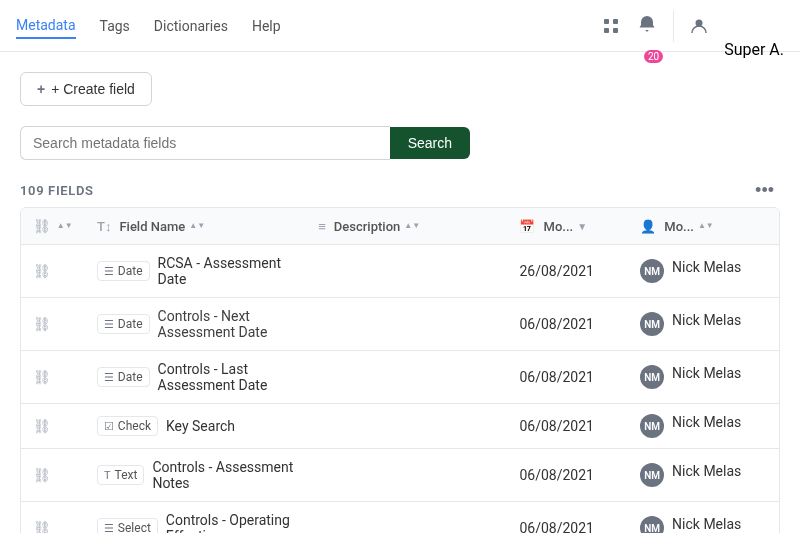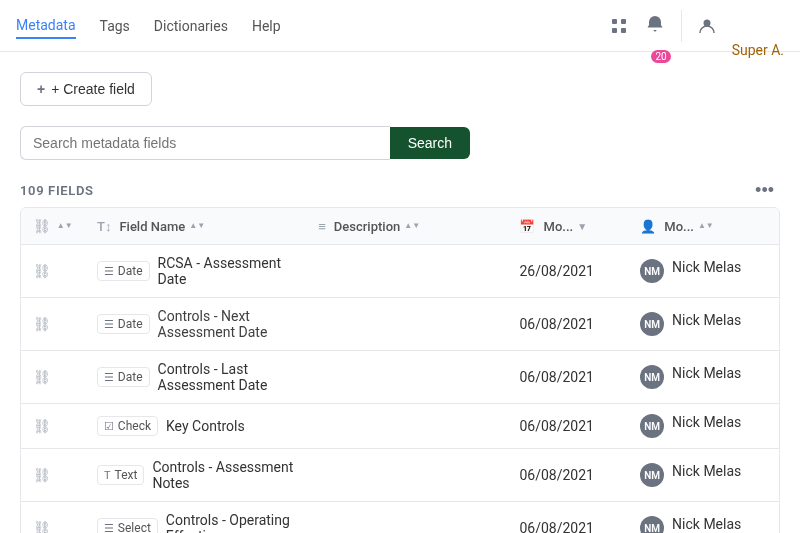--- a/index.html
+++ b/index.html
@@ -58,22 +58,22 @@
       background: #ec4899;
       color: #fff;
       border-radius: 10px;
       font-size: 10px;
       padding: 1px 4px;
       min-width: 16px;
       text-align: center;
       margin-top: 40px;
     }
     .user-label {
-      font-size: 14px;
-      color: #a16207;
+      font-size: 16px;
+      color: #000000;
       margin-top: 48px;
     }
     .divider-v {
       width: 1px;
       height: 32px;
       background: #e5e7eb;
     }
 
     
     .content {
@@ -417,21 +417,21 @@
             </td>
           </tr>
           <tr>
             <td><span style="color:#9ca3af;font-size:14px;">⛓</span></td>
             <td>
       <span style="display:inline-flex;align-items:center;gap:8px;">
         <span class="type-badge">
           <span class="badge-icon">☑</span>
           <span>Check</span>
         </span>
-        <span style="color:#333;">Key Controls</span>
+        <span style="color:#333;">Key Search</span>
       </span></td>
             <td></td>
             <td>06/08/2021</td>
             <td>
       <div class="user-cell">
         <div class="avatar" style="background:#6b7280;">NM</div>
         <span>Nick Melas</span>
       </div>
             </td>
           </tr>

